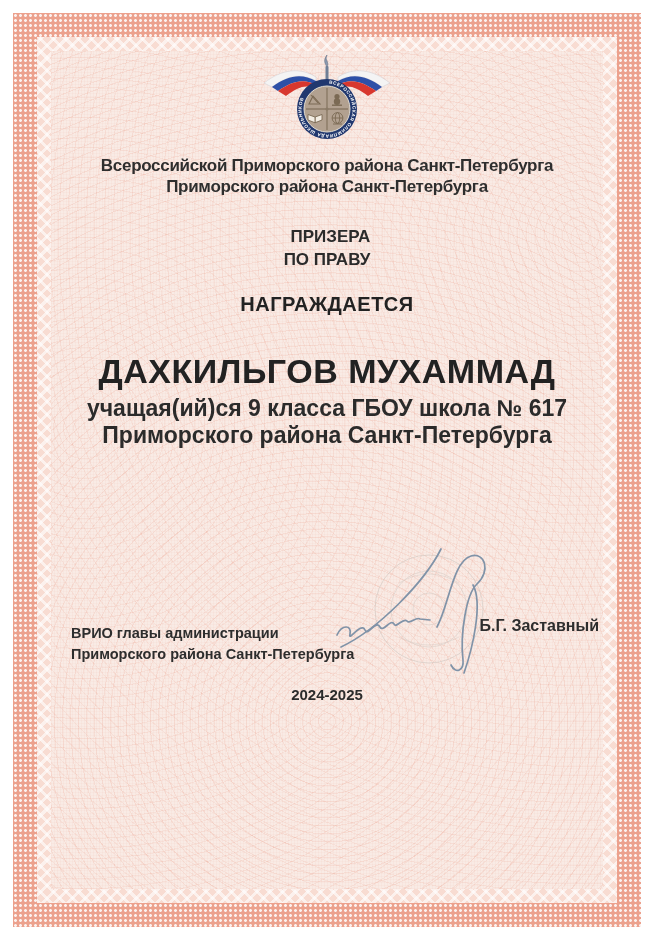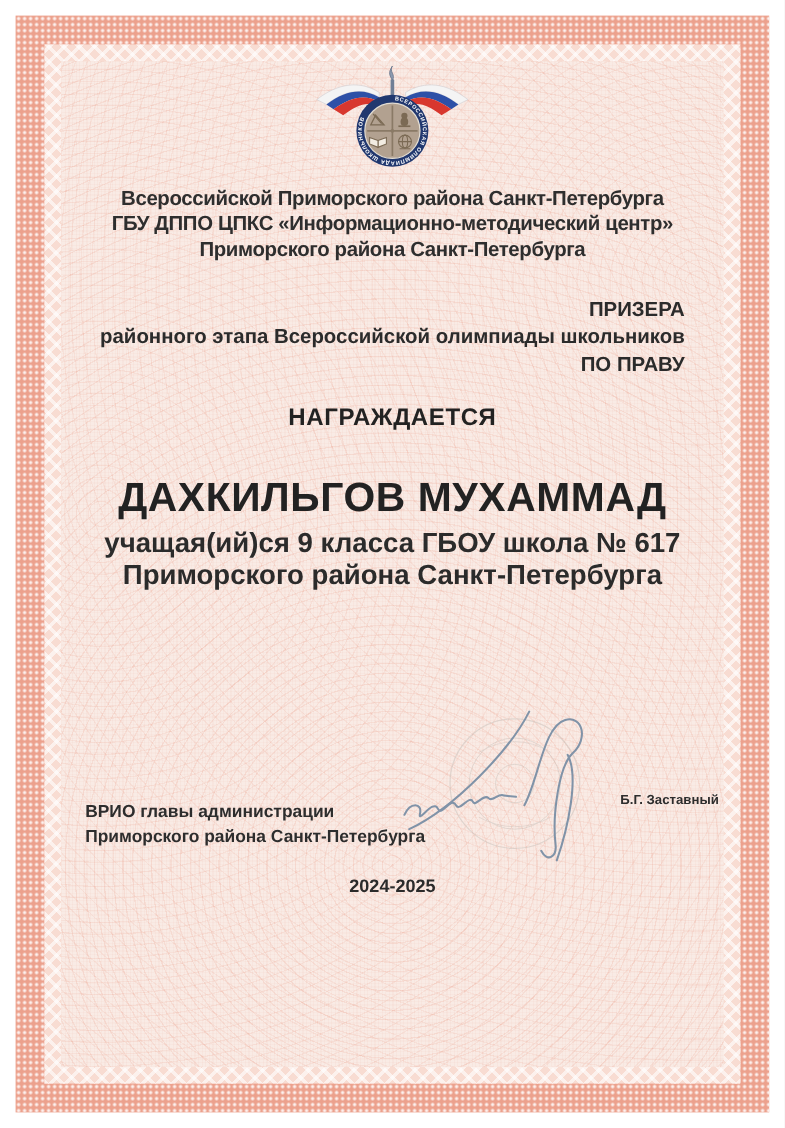--- a/index.html
+++ b/index.html
@@ -75,21 +75,21 @@
     position:relative; width:100%; height:135px; flex:none;
   }
   .sig-title {
     position:absolute; left:20px; top:76px;
     font-size:14.5px; font-weight:bold; line-height:21px; color:#2d2d2d;
     text-align:left;
   }
   .sig-art { position:absolute; left:270px; top:-4px; }
   .sig-name {
     position:absolute; right:4px; top:70px;
-    font-size:11px; font-weight:bold; color:#2d2d2d;
+    font-size:16px; font-weight:bold; color:#2d2d2d;
   }
   .year-line {
     margin-top:4px;
     font-size:15px; font-weight:bold; color:#2b2b2b;
   }
 </style>
 </head>
 <body>
 
 <div class="page">
@@ -151,28 +151,26 @@
               <circle cx="85.5" cy="65" r="5.4"></circle>
               <ellipse cx="85.5" cy="65" rx="2.2" ry="5.4"></ellipse>
               <line x1="80.1" y1="65" x2="90.9" y2="65"></line>
               <path d="M81,71 L90,71"></path>
             </g>
           </g>
         </svg>
 
         <div class="org-header">
           <div>Всероссийской Приморского района Санкт-Петербурга</div>
-          <div>ГБУ ДППО ЦПКС «Информационно-методический центр»</div>
           <div>Приморского района Санкт-Петербурга</div>
         </div>
 
 
         <div class="award-block">
           <div>ПРИЗЕРА</div>
-          <div>районного этапа Всероссийской олимпиады школьников</div>
           <div>ПО ПРАВУ</div>
         </div>
 
         <div class="awarded-label">НАГРАЖДАЕТСЯ</div>
 
         <div class="recipient-name">ДАХКИЛЬГОВ МУХАММАД</div>
         <div class="recipient-info">
           <div>учащая(ий)ся 9 класса ГБОУ школа № 617</div>
           <div>Приморского района Санкт-Петербурга</div>
         </div>

